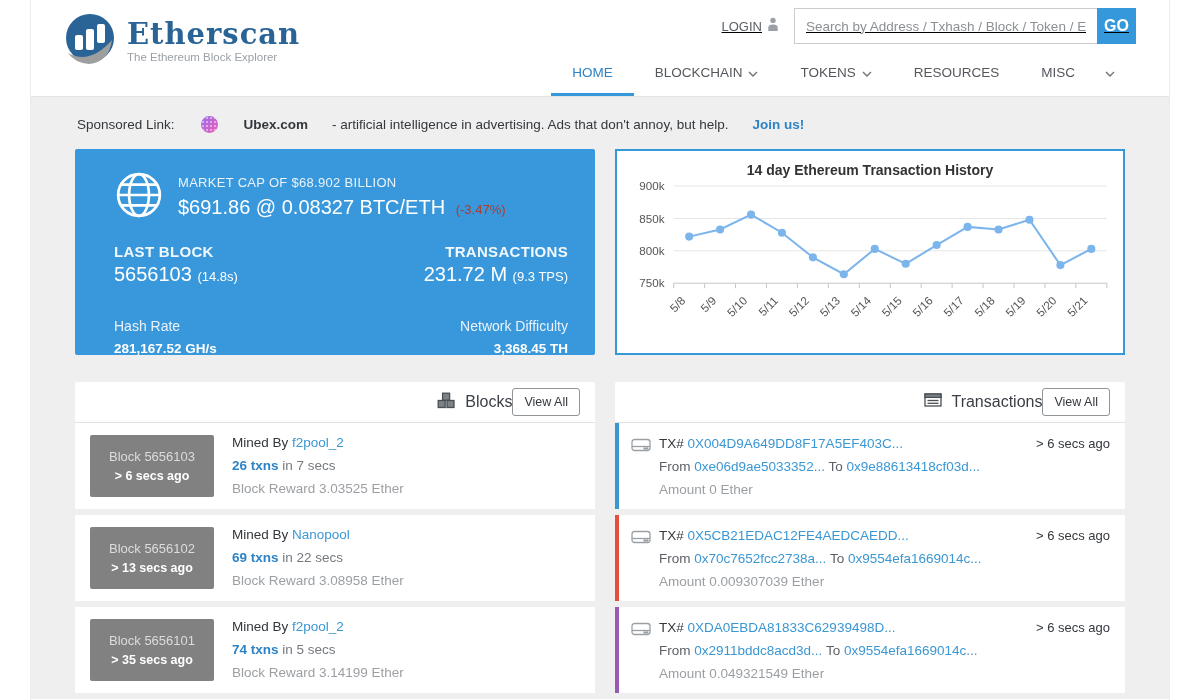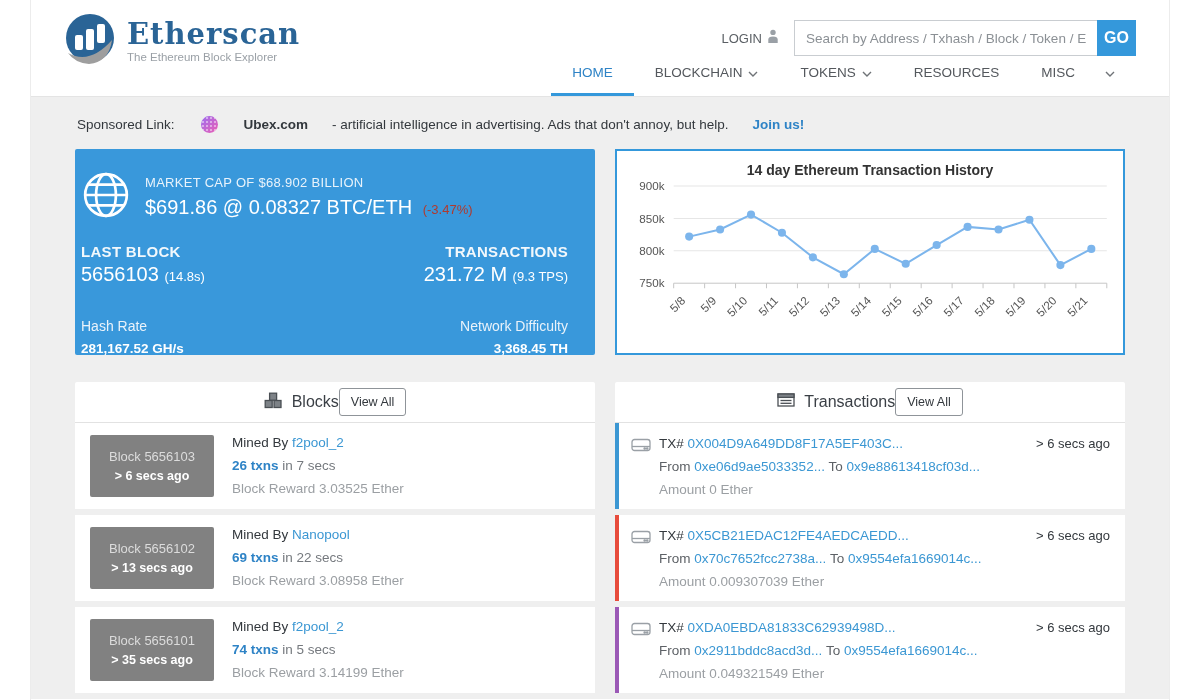--- a/index.html
+++ b/index.html
@@ -7,21 +7,21 @@
               font-family:"Liberation Sans", sans-serif; }
   .page { width:1140px; height:700px; margin:0 auto; background:#fff;
           border-left:1px solid #ececec; border-right:1px solid #ececec; }
 
   
   .hdr { position:relative; height:97px; background:#fff; border-bottom:1px solid #e4e4e4; }
   .logo { position:absolute; left:32px; top:12px; display:flex; align-items:center; gap:10px; }
   .logo-title { font-family:"DejaVu Serif", serif; font-weight:bold; font-size:29px;
                 color:#2a6496; letter-spacing:1px; line-height:1; }
   .logo-tag { font-size:11.5px; color:#9aa0a6; margin-top:2px; }
-  .hdr-top { position:absolute; top:20px; right:33px; display:flex; align-items:center; }
+  .hdr-top { position:absolute; top:8px; right:33px; display:flex; align-items:center;text-decoration:underline; }
   .login { display:flex; align-items:center; gap:5px; font-size:13px; color:#5a5f64;
            margin-right:15px; cursor:pointer; }
   .search-input { width:303px; height:36px; border:1px solid #c9cdd1; border-right:none;
                   padding:0 11px; font-size:13.5px; color:#333; outline:none;
                   font-family:"Liberation Sans", sans-serif; }
   .search-input::placeholder { color:#8b9095; }
   .go-btn { width:39px; height:36px; background:#3498db; border:none; color:#fff;
             font-weight:bold; font-size:16px; cursor:pointer; }
   .nav { position:absolute; bottom:0; right:33px; display:flex; }
   .nav-item { display:flex; align-items:center; gap:6px; padding:0 21px; line-height:41px;
@@ -35,42 +35,42 @@
                font-size:13.5px; color:#33383d; }
   .ubex-icon { width:17px; height:17px; border-radius:50%; flex:0 0 auto; margin:0 2px;
      background:
        radial-gradient(circle, rgba(255,255,255,.6) 24%, transparent 28%) 0 0/4px 4px,
        linear-gradient(135deg,#9b6df0,#ec5fb4); }
   .sp-name { font-weight:bold; }
   .sp-cta { color:#2e83c6; font-weight:bold; cursor:pointer; }
 
   .panels { display:flex; gap:20px; }
   .stats-panel { width:520px; height:206px; background:#3998db; border-radius:2px;
-                 color:#fff; padding:21px 27px 0 6px; }
+                 color:#fff; padding:21px 27px 0 39px; }
   .stats-top { display:flex; align-items:center; gap:14px; margin-bottom:19px; }
   .mcap-label { font-size:13px; color:#e9f3fb; letter-spacing:.3px; margin-bottom:6px; }
   .mcap-value { font-size:20px; }
   .mcap-change { font-size:13px; color:#b03a2e; margin-left:5px; }
   .stats-grid { display:flex; justify-content:space-between; }
   .s-col.right { text-align:right; }
   .stat-label { font-size:15px; font-weight:bold; color:#f2f8fc; letter-spacing:.3px; }
   .stat-value { font-size:20px; margin-top:3px; }
   .stat-extra { font-size:13px; }
   .stat-label2 { font-size:14px; color:#e9f2fa; margin-top:32px; }
   .stat-value2 { font-size:13.5px; font-weight:bold; margin-top:7px; }
 
   .chart-card { flex:1; height:206px; background:#fff; border:2px solid #3498db;
                 padding:11px 0 0; }
   .chart-title { text-align:center; font-size:14px; font-weight:bold; color:#333; }
 
   .cards { display:flex; gap:20px; margin-top:27px; }
   .card-col { width:520px; }
   .card-col.grow { flex:1; width:auto; }
   .card-header { height:41px; background:#fff; border-bottom:1px solid #e2e2e2;
-                 display:flex; align-items:center; justify-content:center;
+                 display:flex; align-items:center; justify-content:flex-end;
                  padding:0 15px; border-radius:2px 2px 0 0; }
   .card-title { display:flex; align-items:center; gap:9px; font-size:16px; color:#3a3f45; }
   .view-all { background:#fff; border:1px solid #8f9499; border-radius:3px; color:#33383d;
               font-size:12.5px; padding:6px 11px; cursor:pointer;
               font-family:"Liberation Sans", sans-serif; }
 
   .block-row { display:flex; gap:18px; height:86px; background:#fff; margin-bottom:6px;
                padding:12px 15px; }
   .block-badge { width:124px; height:62px; background:#818181; border-radius:2px;
                  display:flex; flex-direction:column; align-items:center; justify-content:center;

